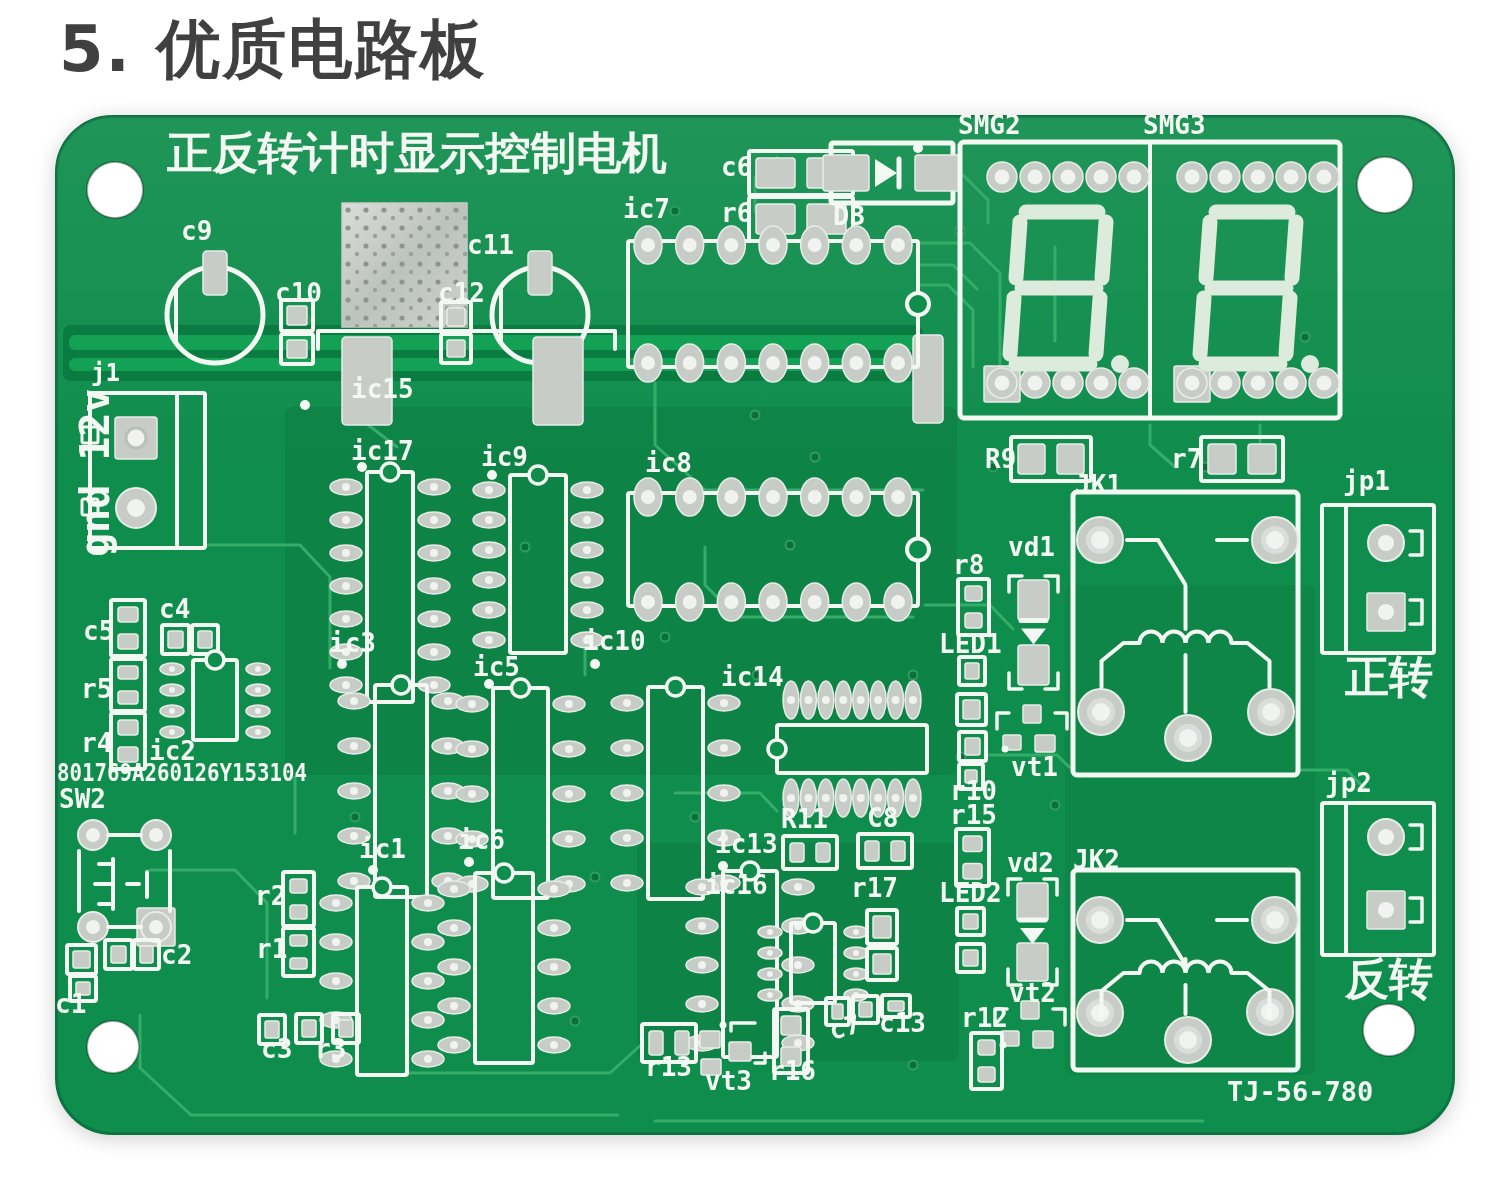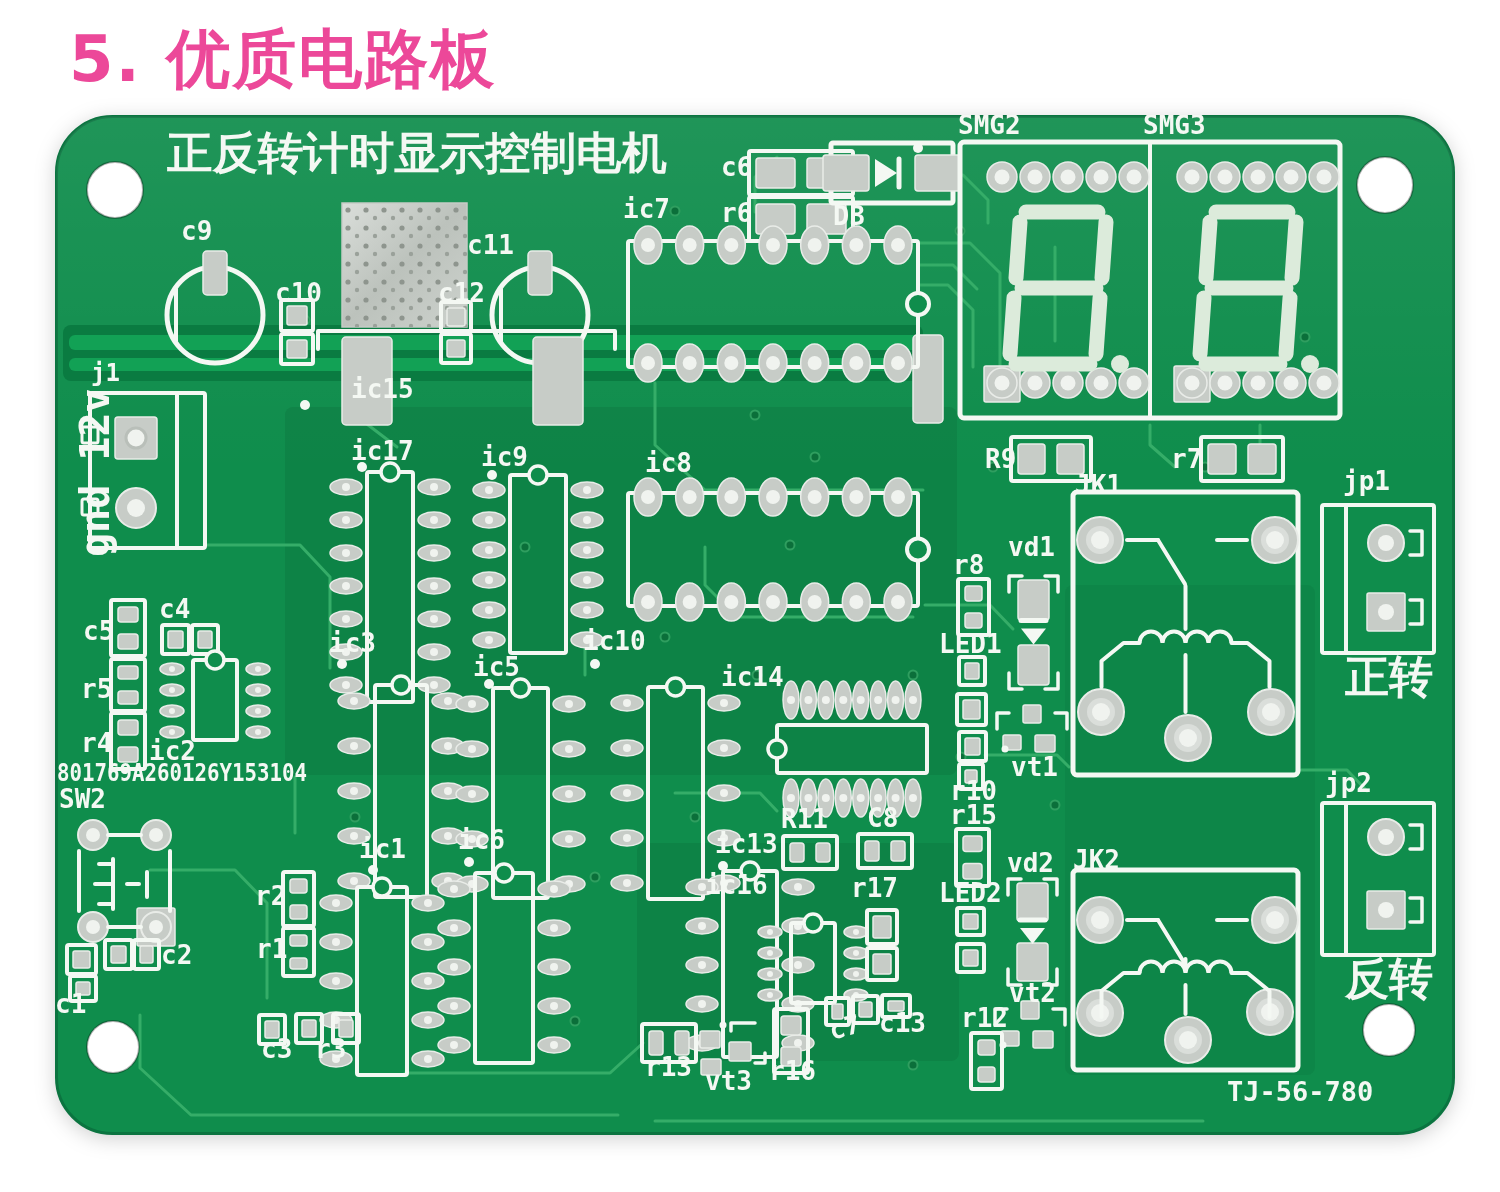--- a/index.html
+++ b/index.html
@@ -1,19 +1,19 @@
 <!DOCTYPE html>
 <html><head>
 <meta charset="utf-8">
 <style>
   html,body{margin:0;padding:0;background:#ffffff;}
   .page{position:relative;width:1500px;height:1192px;background:#ffffff;overflow:hidden;
         font-family:"DejaVu Sans","Liberation Sans",sans-serif;}
-  .page-title{position:absolute;left:55px;top:2px;margin:14px;font-size:64px;font-weight:700;
-        color:#ec4899;letter-spacing:2px;font-family:"DejaVu Sans","Liberation Sans",sans-serif;}
+  .page-title{position:absolute;left:55px;top:2px;margin:4px;font-size:64px;font-weight:700;
+        color:#404040;letter-spacing:2px;font-family:"DejaVu Sans","Liberation Sans",sans-serif;}
   .board-wrap{position:absolute;left:55px;top:115px;width:1300px;height:1020px;}
   .board-wrap svg{display:block;filter:drop-shadow(0 4px 10px rgba(0,0,0,0.18));}
 </style>
 </head>
 <body>
 
 <div class="page">
   <h1 class="page-title">5. 优质电路板</h1>
   <div class="board-wrap">
     <svg id="pcb" width="1400" height="1020" viewBox="0 0 1400 1020" xmlns="http://www.w3.org/2000/svg">

